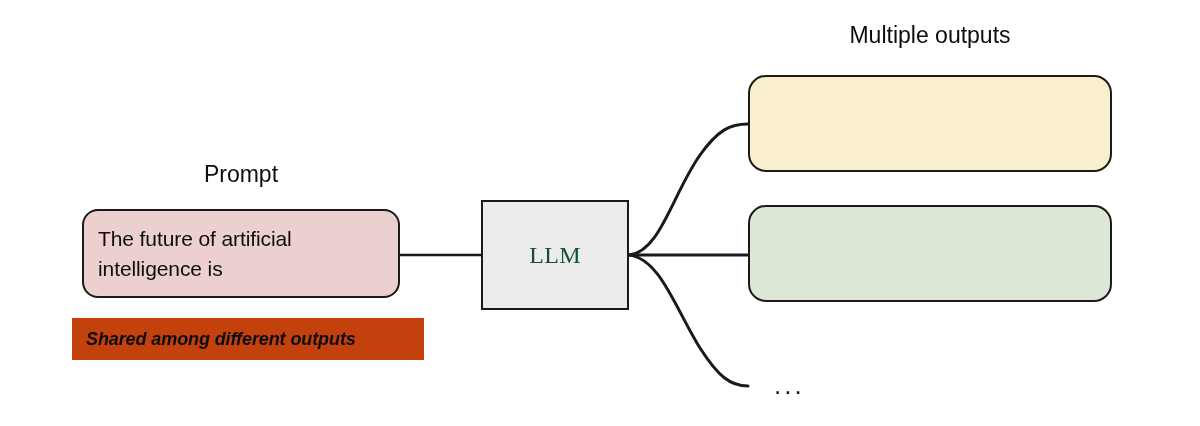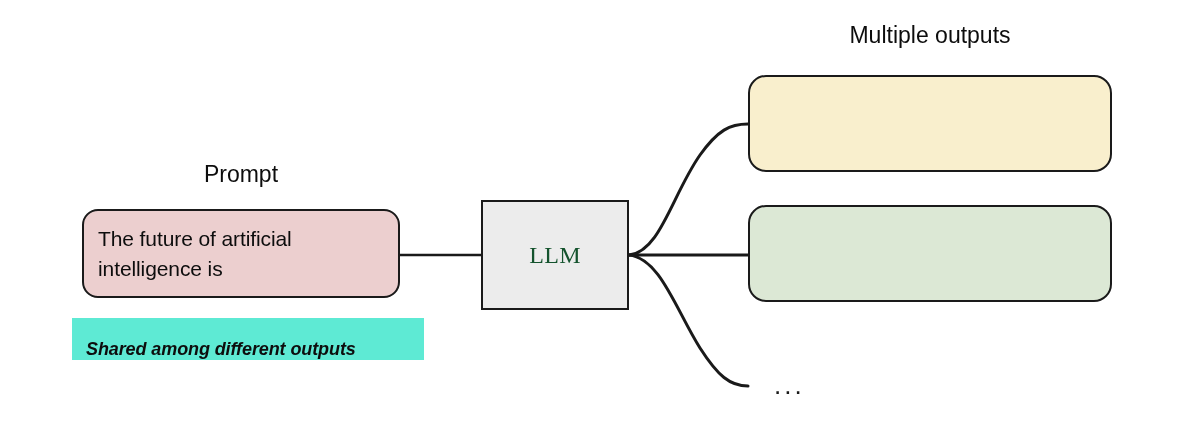--- a/index.html
+++ b/index.html
@@ -109,23 +109,23 @@
     text-align: center;
   }
 
   
   #shared-note {
     position: absolute;
     left: 72px;
     top: 318px;
     width: 352px;
     height: 42px;
-    background: #5eead4;
+    background: #c2410c;
     display: flex;
-    align-items: flex-end;
+    align-items: center;
     padding-left: 14px;
     box-sizing: border-box;
   }
   #shared-note .note-text {
     font-size: 18px;
     font-style: italic;
     font-weight: 600;
     color: #0d0d0d;
     letter-spacing: -0.1px;
   }

